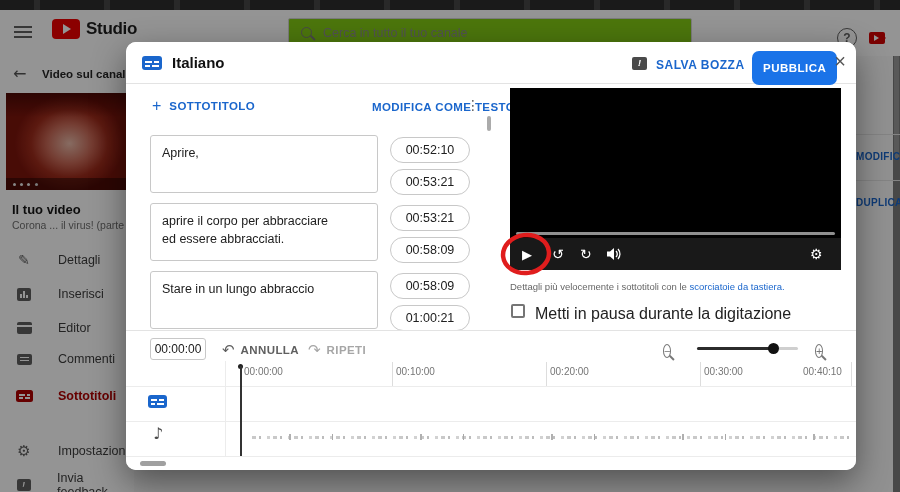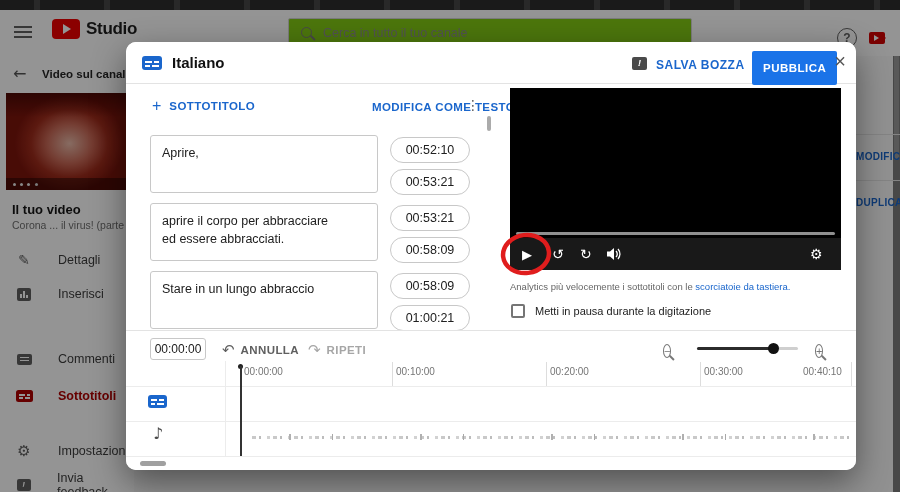--- a/index.html
+++ b/index.html
@@ -97,21 +97,21 @@
   .m-cc i::after { content:""; position:absolute; left:3px; bottom:3.5px; width:14px; height:2px;
     background:linear-gradient(90deg,#fff 0 5px,transparent 5px 7px,#fff 7px 14px); }
   .m-title { position:absolute; left:46px; top:12px; font-size:15px; font-weight:600; color:#111; }
   .m-feedback { position:absolute; left:506px; top:15px; }
   .m-feedback i { display:block; position:relative; width:15px; height:13px; background:#4a4a4a; border-radius:2px;
     color:#fff; font-size:9px; font-weight:bold; text-align:center; line-height:13px; }
   .m-feedback i::before { content:"!"; }
   .m-feedback i::after { content:""; position:absolute; left:2px; bottom:-3px; border:3px solid transparent; border-top:4px solid #4a4a4a; }
   .m-save { position:absolute; left:530px; top:16px; font-size:12px; font-weight:700; color:#1a66cc; letter-spacing:.5px; cursor:pointer; }
   .m-publish { position:absolute; left:626px; top:9px; height:25px; padding:17px 11px; background:#1a73e8; color:#fff;
-    font-size:11.5px; font-weight:700; letter-spacing:.5px; border:none; border-radius:2px; display:flex; align-items:center; cursor:pointer; font-family:"Liberation Sans",sans-serif;}
+    font-size:11.5px; font-weight:700; letter-spacing:.5px; border:none; border-radius:7px; display:flex; align-items:center; cursor:pointer; font-family:"Liberation Sans",sans-serif;}
   .m-close { position:absolute; left:703px; top:8px; font-size:20px; color:#555; cursor:pointer; width:22px; text-align:center;}
 
   
   .add-sub { position:absolute; left:26px; top:56px; display:flex; align-items:center; gap:8px; cursor:pointer; }
   .add-sub .plus { color:#1a66cc; font-size:16px; font-weight:400; line-height:1; }
   .add-sub .txt { color:#1a66cc; font-size:11.5px; font-weight:700; letter-spacing:.4px; }
   .edit-as-text { position:absolute; left:206px; top:59px; color:#1a66cc; font-size:11.5px; font-weight:700;
     letter-spacing:.4px; cursor:pointer;margin-left:40px; }
   .kebab { position:absolute; left:340px; top:55px; font-size:14px; color:#606060; cursor:pointer; }
   .list-scroll { position:absolute; left:361px; top:74px; width:4px; height:15px; background:#ababab; border-radius:2px; }
@@ -128,21 +128,21 @@
   .vi-play { left:12px; font-size:13px; }
   .vi-replay { left:42px; font-size:14px; }
   .vi-fwd { left:70px; font-size:14px; }
   .vi-vol { left:96px; }
   .vi-time { left:126px; font-size:11px; color:#f0f0f0; letter-spacing:.2px; }
   .vi-gear { left:300px; font-size:14px; }
   .annotation { position:absolute; left:369px; top:184px; z-index:5; pointer-events:none; }
   .tip { position:absolute; left:384px; top:239px; width:346px; font-size:9.5px; color:#666; white-space:nowrap; }
   .tip a { color:#1a66cc; text-decoration:none; }
   .chk { position:absolute; left:385px; top:262px; width:14px; height:14px; border:2px solid #757575; border-radius:2px; background:#fff; cursor:pointer;}
-  .chk-label { position:absolute; left:409px; top:263px; font-size:11px; color:#222; }
+  .chk-label { position:absolute; left:409px; top:263px; font-size:16px; color:#222; }
 
   
   .bottom { position:absolute; left:0; top:288px; width:730px; height:140px; background:#fff; border-top:1px solid #e3e3e3; }
   .timecode { position:absolute; left:24px; top:7px; width:56px; height:22px; border:1px solid #c8c8c8; border-radius:3px;
     font-size:12px; color:#202020; display:flex; align-items:center; justify-content:center; }
   .undo-btn, .redo-btn { position:absolute; top:10px; display:flex; align-items:center; gap:6px; cursor:pointer; }
   .undo-btn { left:96px; color:#5f5f5f; }
   .redo-btn { left:182px; color:#a6a6a6; }
   .undo-btn .t, .redo-btn .t { font-size:11.5px; font-weight:700; letter-spacing:.4px; }
   .undo-btn .g, .redo-btn .g { font-size:15px; }
@@ -217,20 +217,26 @@
           <span class="g-ic">✎</span>
         </span>
       <span class="lbl">Dettagli</span>
     </div>
     <div class="side-item ic-analytics" style="top:224px">
       <span class="ic">
           <i></i>
         </span>
       <span class="lbl">Inserisci</span>
     </div>
+    <div class="side-item ic-editor" style="top:258px">
+      <span class="ic">
+          <i></i>
+        </span>
+      <span class="lbl">Editor</span>
+    </div>
     <div class="side-item ic-comment" style="top:289px">
       <span class="ic">
           <i></i>
         </span>
       <span class="lbl">Commenti</span>
     </div>
     <div class="side-item ic-cc sel" style="top:326px">
       <span class="ic">
           <i></i>
         </span>
@@ -307,21 +313,21 @@
               <path d="M12 2a7.5 7.5 0 0 1 0 10" stroke="#fff" stroke-width="1.3" fill="none"></path>
             </svg>
         </span>
         <span class="vi vi-gear glyph">⚙</span>
       </div>
     </div>
     <svg class="annotation" width="64" height="54" viewBox="0 0 64 54">
       <ellipse cx="31" cy="28" rx="23" ry="19" fill="none" stroke="#e01d1d" stroke-width="4.5" transform="rotate(-7 31 28)"></ellipse>
     </svg>
 
-    <div class="tip"><span>Analytics più velocemente i sottotitoli con le </span><a href="#">scorciatoie da tastiera.</a></div>
+    <div class="tip"><span>Dettagli più velocemente i sottotitoli con le </span><a href="#">scorciatoie da tastiera.</a></div>
     <div class="chk"></div>
     <div class="chk-label">Metti in pausa durante la digitazione</div>
 
     <div class="bottom">
       <div class="timecode">00:00:00</div>
       <div class="undo-btn">
         <span class="g glyph">↶</span>
         <span class="t">ANNULLA</span>
       </div>
       <div class="redo-btn">

